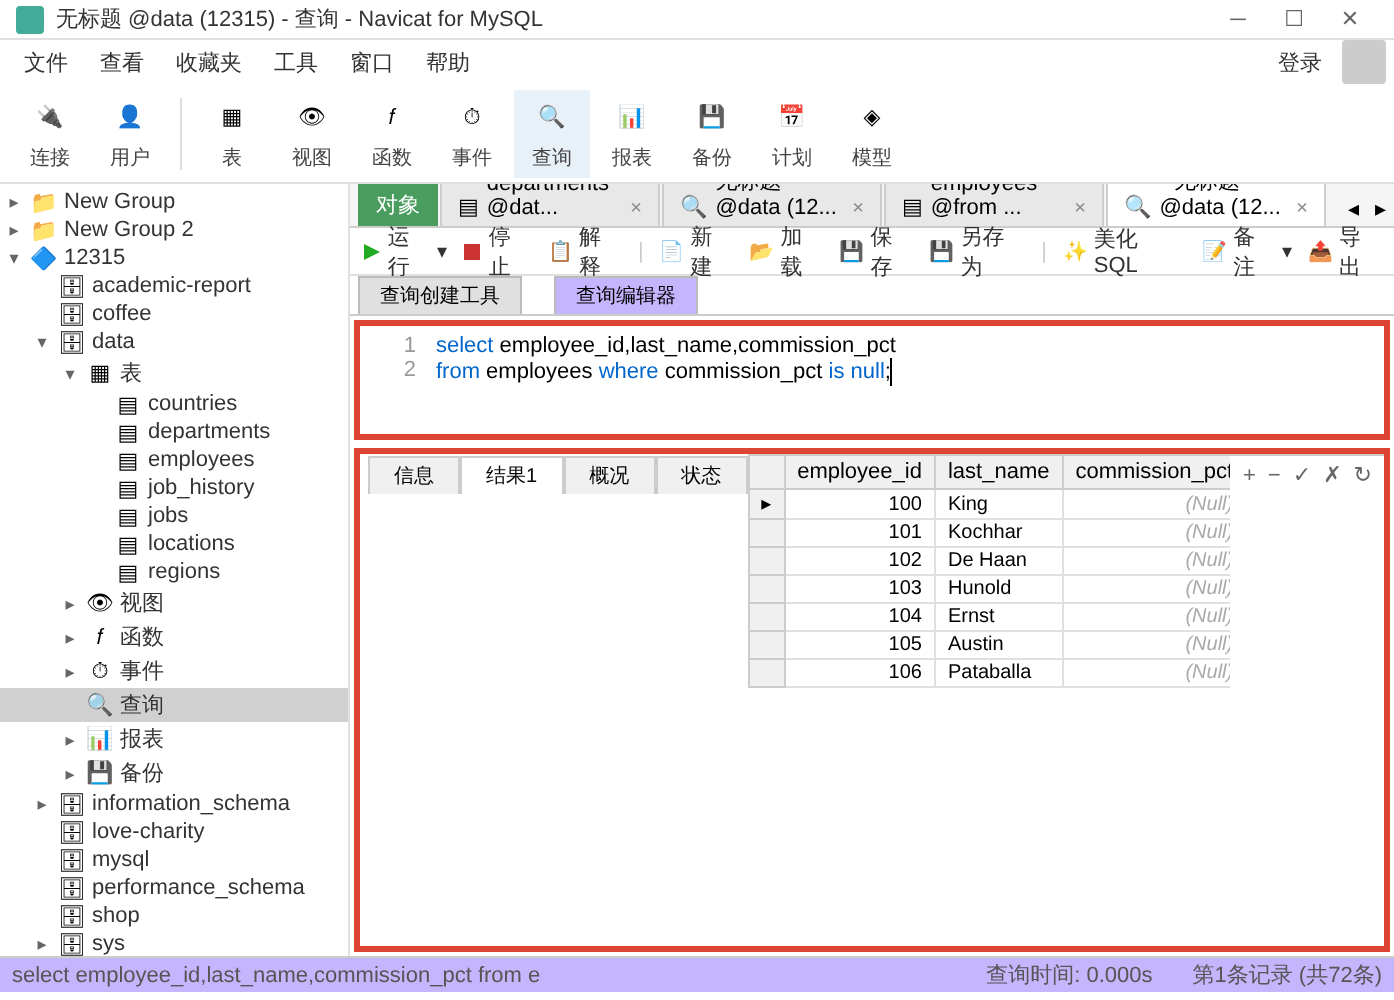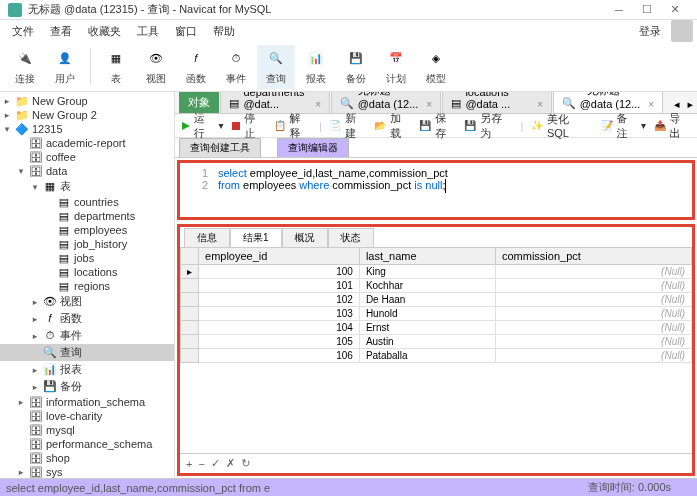--- a/index.html
+++ b/index.html
@@ -35,21 +35,21 @@
 .actionbar{height:24px;display:flex;align-items:center;padding:0 6px;gap:8px;border-bottom:1px solid #e0e0e0}
 .abtn{display:flex;align-items:center;gap:3px;color:#333;font-size:10px}
 .subtabbar{height:20px;display:flex;align-items:flex-end;padding-left:4px;gap:16px;border-bottom:1px solid #ccc}
 .subtab{padding:2px 10px;background:#e0e0e0;border:1px solid #bbb;border-bottom:none;font-size:10px}
 .subtab.active{background:#c4b5fd}
 .editor{border:3px solid #d43;margin:2px;padding:4px;font-family:Consolas,monospace;font-size:12px;min-height:60px}
 .editor .line{display:flex}
 .editor .ln{width:24px;text-align:right;color:#999;margin-right:10px}
 .kw{color:#0066cc}
 .op{color:#0066cc}
-.results{border:3px solid #d43;margin:2px;flex:1;display:flex;flex-direction:column;overflow:hidden}
+.results{border:3px solid #d43;margin:2px;flex:1;display:flex;flex-direction:row;overflow:hidden}
 .rtabbar{height:20px;display:flex;align-items:flex-end;padding-left:4px}
 .rtab{padding:2px 12px;border:1px solid #ccc;border-bottom:none;font-size:10px;background:#f0f0f0}
 .rtab.active{background:#fff}
 .grid{flex:1;overflow:auto}
 .grid table{border-collapse:collapse;width:100%}
 .grid th{background:#f0f0f0;border:1px solid #ccc;padding:2px 6px;text-align:left;font-weight:normal;font-size:11px}
 .grid td{border:1px solid #e0e0e0;padding:1px 6px;font-size:10px}
 .grid td.num{text-align:right}
 .grid td.null{color:#aaa;font-style:italic;text-align:right}
 .grid .rowhead{width:18px;background:#f0f0f0;border:1px solid #ccc}
@@ -274,21 +274,21 @@
           <span>departments @dat...</span>
           <span class="x">×</span>
         </div>
         <div class="tab">
           <span>🔍</span>
           <span>无标题 @data (12...</span>
           <span class="x">×</span>
         </div>
         <div class="tab">
           <span>▤</span>
-          <span>locations @data ...</span>
+          <span>employees @from ...</span>
           <span class="x">×</span>
         </div>
         <div class="tab active">
           <span>🔍</span>
           <span>* 无标题 @data (12...</span>
           <span class="x">×</span>
         </div>
         <div style="margin-left: auto; display: flex;">
           <span style="padding:2px 4px">◂</span>
           <span style="padding:2px 4px">▸</span>
@@ -399,13 +399,14 @@
       </div>
     </div>
   </div>
 </div>
 
 <div class="statusbar">
   <span>select employee_id,last_name,commission_pct from e</span>
   <span class="sp"></span>
   <span>查询时间: 0.000s</span>
   <span style="width:20px"></span>
+  <span>第1条记录 (共72条)</span>
 </div>
 
 </body></html>

